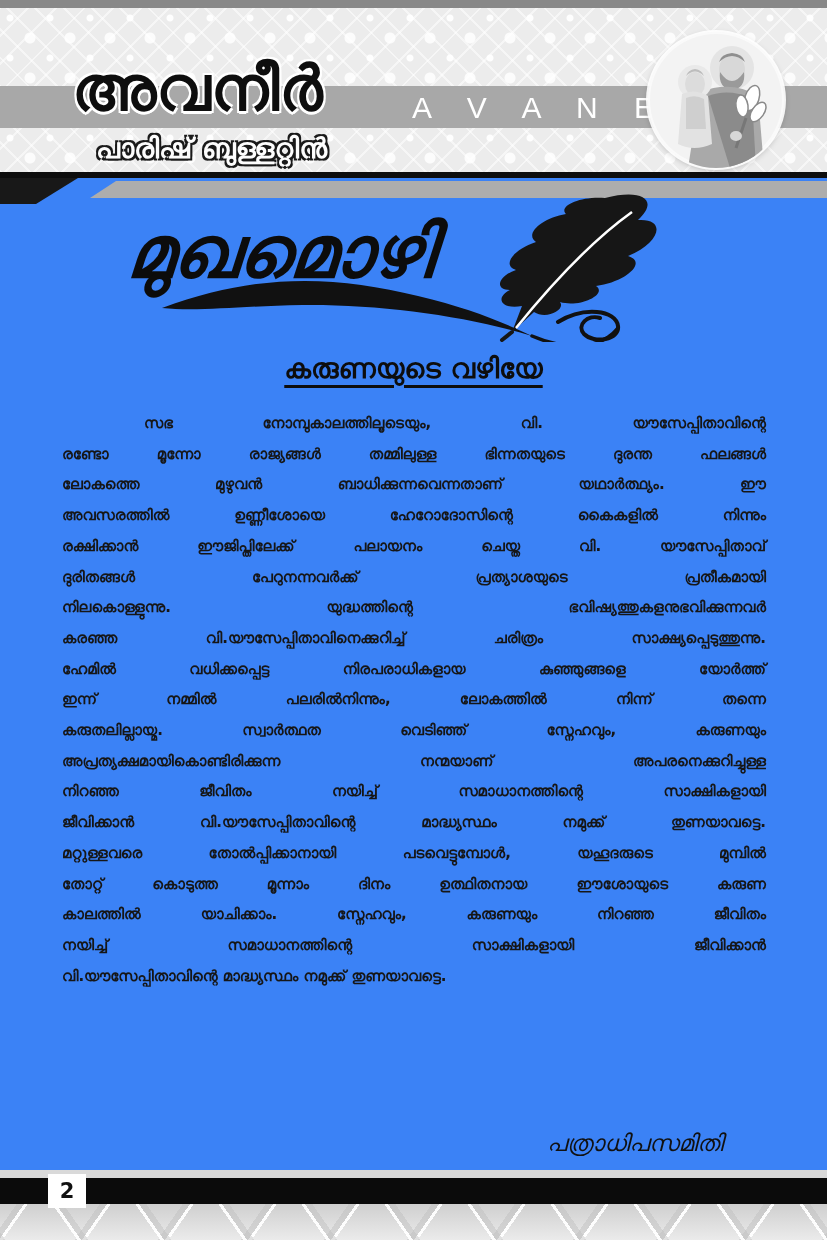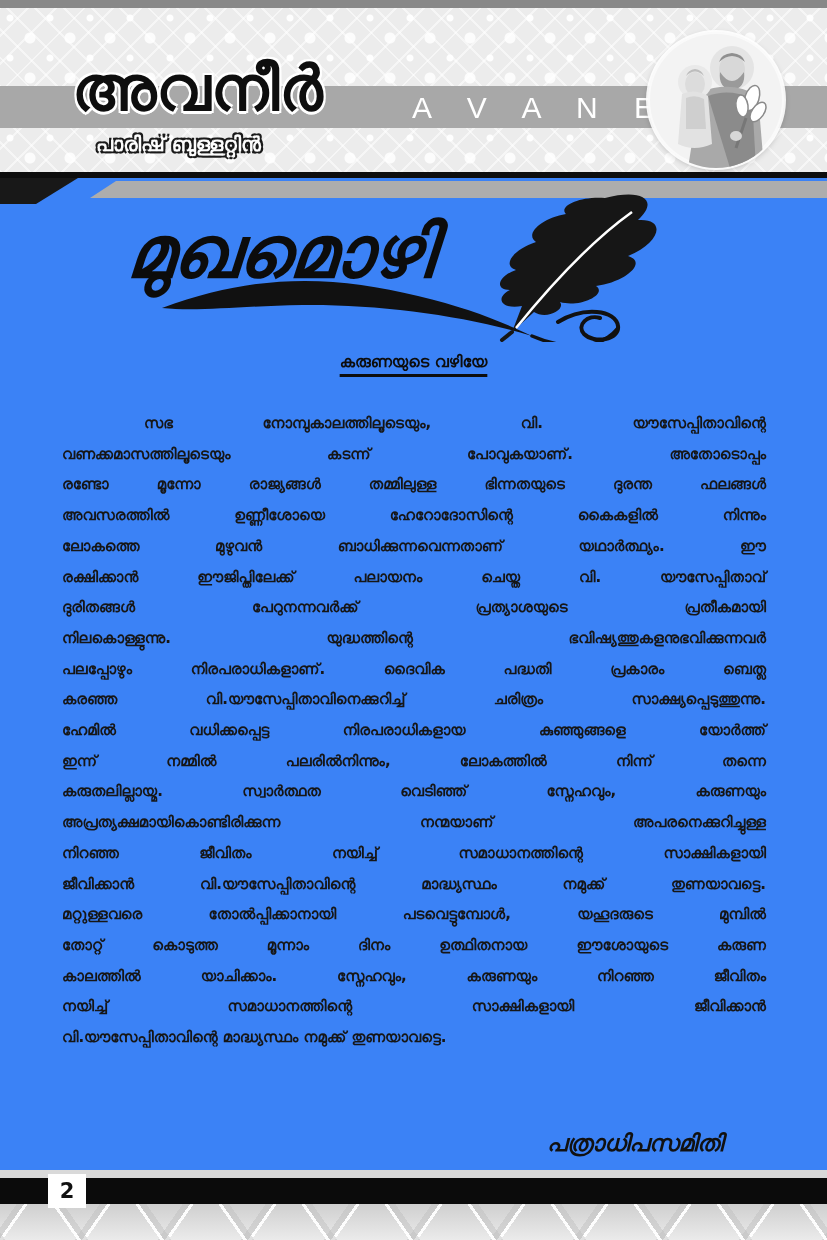--- a/index.html
+++ b/index.html
@@ -25,21 +25,21 @@
     position:absolute; top:78px; left:0; width:827px; height:42px;
     background:#a8a8a8;
   }
   .mal-title {
     position:absolute; left:72px; top:50px; z-index:3;
     font-size:62px; font-weight:bold; line-height:1; color:#0e0e0e;
     text-shadow:-2px -2px 0 #fff, 2px -2px 0 #fff, -2px 2px 0 #fff, 2px 2px 0 #fff, 0 3px 0 #fff;
   }
   .mal-subtitle {
     position:absolute; left:96px; top:124px; z-index:3;
-    font-size:20px; font-weight:bold; color:#fdfdfd;
+    font-size:28px; font-weight:bold; color:#fdfdfd;
     text-shadow:-2px -2px 0 #1a1a1a, 2px -2px 0 #1a1a1a, -2px 2px 0 #1a1a1a, 2px 2px 0 #1a1a1a;
   }
   .eng-title {
     position:absolute; left:412px; top:83px; z-index:3;
     font-family:"Liberation Sans", sans-serif;
     font-size:30px; font-weight:400; color:#ffffff; letter-spacing:14px;
   }
   .medallion {
     position:absolute; left:648px; top:24px; width:136px; height:136px; z-index:4;
     border-radius:50%; overflow:hidden; background:#f8f8f8;
@@ -60,36 +60,36 @@
   
   .mukhamozhi {
     position:absolute; left:128px; top:208px; z-index:2;
     font-family:"DejaVu Serif", serif; font-style:italic; font-weight:bold;
     font-size:72px; line-height:1; color:#0c0c0c; transform:skewX(-4deg);
   }
   .quill-svg { position:absolute; left:150px; top:182px; width:540px; height:152px; z-index:1; }
 
   .section-heading {
     position:absolute; top:344px; left:0; width:827px; text-align:center;
-    font-size:16px; font-weight:bold; color:#0d0d0d;
+    font-size:28px; font-weight:bold; color:#0d0d0d;
     text-decoration:underline; text-decoration-thickness:3px; text-underline-offset:7px;
   }
 
   
   .article {
     position:absolute; top:400px; left:62px; width:704px;
     font-size:15px; font-weight:600; line-height:30.7px; color:#161616;
   }
   .bline { text-align:justify; text-align-last:justify; white-space:normal; }
   .bline.first { text-indent:82px; }
   .bline.last  { text-align-last:left; }
 
   .signature {
     position:absolute; top:1122px; right:104px;
-    font-size:23px; font-weight:bold; font-style:italic; color:#111;
+    font-size:23px; font-weight:normal; font-style:italic; color:#111;
   }
 
   
   .foot-strip { position:absolute; top:1162px; left:0; width:827px; height:8px; background:#d9d9d9; }
   .foot-black { position:absolute; top:1170px; left:0; width:827px; height:26px; background:#0b0b0b; }
   .page-num {
     position:absolute; top:1166px; left:48px; width:38px; height:34px; z-index:2;
     background:#ffffff; display:flex; align-items:center; justify-content:center;
     font-size:21px; font-weight:bold; color:#111;
   }
@@ -167,28 +167,26 @@
                C 352 76 362 60 386 52 C 374 44 392 28 416 24 C 408 16 430 6 455 8 Z" fill="#161616"></path>
       <path d="M366 138 C 400 96 440 52 482 22" stroke="#fff" stroke-width="2.5" fill="none"></path>
       <path d="M362 142 L 352 150" stroke="#161616" stroke-width="4" stroke-linecap="round"></path>
     </g>
   </svg>
 
   <div class="section-heading">കരുണയുടെ വഴിയേ</div>
 
   <div class="article">
     <div class="bline first">സഭ നോമ്പുകാലത്തിലൂടെയും, വി. യൗസേപ്പിതാവിന്റെ</div>
-    <div class="bline">വണക്കമാസത്തിലൂടെയും കടന്ന് പോവുകയാണ്. അതോടൊപ്പം</div>
     <div class="bline">രണ്ടോ മൂന്നോ രാജ്യങ്ങൾ തമ്മിലുള്ള ഭിന്നതയുടെ ദുരന്ത ഫലങ്ങൾ</div>
+    <div class="bline">ലോകത്തെ മുഴുവൻ ബാധിക്കുന്നവെന്നതാണ് യഥാർത്ഥ്യം. ഈ</div>
     <div class="bline">അവസരത്തിൽ ഉണ്ണീശോയെ ഹേറോദോസിന്റെ കൈകളിൽ നിന്നും</div>
-    <div class="bline">ലോകത്തെ മുഴുവൻ ബാധിക്കുന്നവെന്നതാണ് യഥാർത്ഥ്യം. ഈ</div>
     <div class="bline">രക്ഷിക്കാൻ ഈജിപ്തിലേക്ക് പലായനം ചെയ്ത വി. യൗസേപ്പിതാവ്</div>
     <div class="bline">ദുരിതങ്ങൾ പേറുനന്നവർക്ക് പ്രത്യാശയുടെ പ്രതീകമായി</div>
     <div class="bline">നിലകൊള്ളുന്നു. യുദ്ധത്തിന്റെ ഭവിഷ്യത്തുകളനുഭവിക്കുന്നവർ</div>
-    <div class="bline">പലപ്പോഴും നിരപരാധികളാണ്. ദൈവിക പദ്ധതി പ്രകാരം ബെത്ല</div>
     <div class="bline">കരഞ്ഞ വി.യൗസേപ്പിതാവിനെക്കുറിച്ച് ചരിത്രം സാക്ഷ്യപ്പെടുത്തുന്നു.</div>
     <div class="bline">ഹേമിൽ വധിക്കപ്പെട്ട നിരപരാധികളായ കുഞ്ഞുങ്ങളെ യോർത്ത്</div>
     <div class="bline">ഇന്ന് നമ്മിൽ പലരിൽനിന്നും, ലോകത്തിൽ നിന്ന് തന്നെ</div>
     <div class="bline">കരുതലില്ലായ്മ. സ്വാർത്ഥത വെടിഞ്ഞ് സ്നേഹവും, കരുണയും</div>
     <div class="bline">അപ്രത്യക്ഷമായികൊണ്ടിരിക്കുന്ന നന്മയാണ് അപരനെക്കുറിച്ചുള്ള</div>
     <div class="bline">നിറഞ്ഞ ജീവിതം നയിച്ച് സമാധാനത്തിന്റെ സാക്ഷികളായി</div>
     <div class="bline">ജീവിക്കാൻ വി.യൗസേപ്പിതാവിന്റെ മാദ്ധ്യസ്ഥം നമുക്ക് തുണയാവട്ടെ.</div>
     <div class="bline">മറ്റുള്ളവരെ തോൽപ്പിക്കാനായി പടവെട്ടുമ്പോൾ, യഹൂദരുടെ മുമ്പിൽ</div>
     <div class="bline">തോറ്റ് കൊടുത്ത മൂന്നാം ദിനം ഉത്ഥിതനായ ഈശോയുടെ കരുണ</div>
     <div class="bline">കാലത്തിൽ യാചിക്കാം. സ്നേഹവും, കരുണയും നിറഞ്ഞ ജീവിതം</div>

